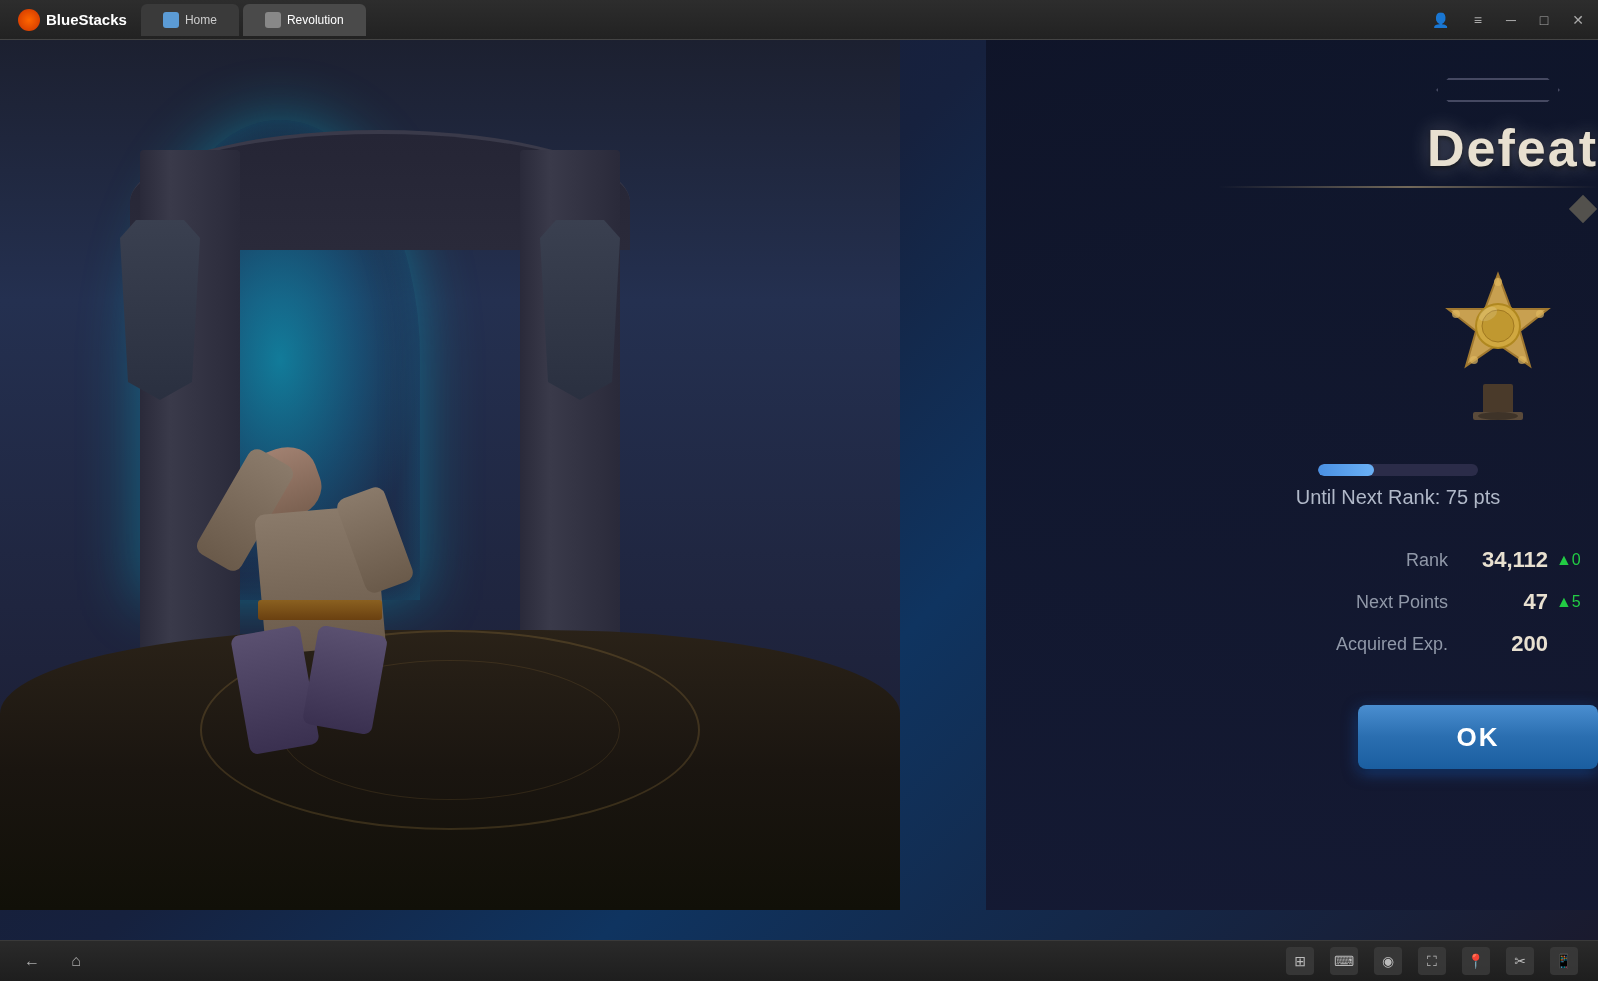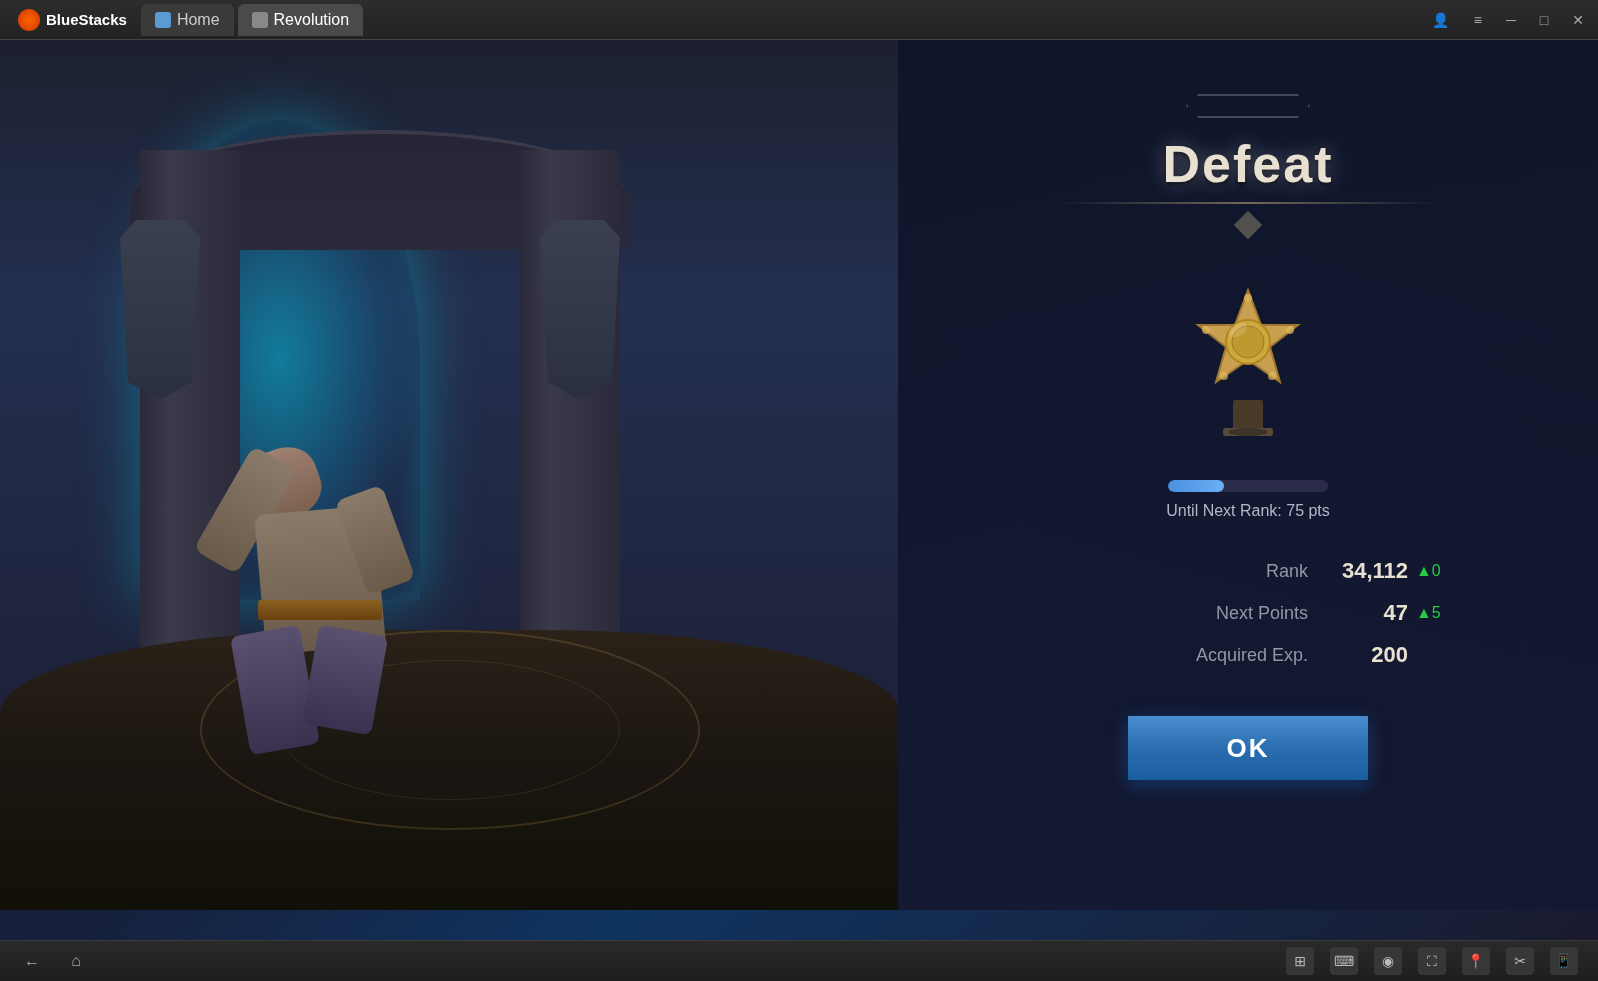--- a/index.html
+++ b/index.html
@@ -37,25 +37,25 @@
     }
     .titlebar-brand {
       color: #fff;
       font-size: 15px;
       font-weight: 600;
     }
     .tab {
       display: flex;
       align-items: center;
       gap: 6px;
-      padding: 6px 14px;
+      padding: 6px 22px;
       background: #3a3a3a;
       border-radius: 6px 6px 0 0;
       cursor: pointer;
-      font-size: 16px;
+      font-size: 12px;
       color: #ccc;
       margin-left: 4px;
       height: 32px;
     }
     .tab.active {
       background: #4a4a4a;
       color: #fff;
     }
     .tab-icon-home {
       width: 16px;
@@ -311,27 +311,27 @@
       height: 20px;
       background: linear-gradient(180deg, #8a6020 0%, #6a4010 100%);
       border-radius: 3px;
     }
 
     
     .defeat-panel {
       position: absolute;
       top: 0;
       right: 0;
-      width: 700px;
+      width: 612px;
       height: 870px;
       background: linear-gradient(180deg, rgba(15,20,40,0.95) 0%, rgba(20,25,50,0.97) 100%);
       display: flex;
       flex-direction: column;
-      align-items: center;
-      padding-top: 44px;
+      align-items: flex-end;
+      padding-top: 28px;
     }
 
     
     .ornament-top {
       width: 200px;
       height: 40px;
       position: relative;
       margin-bottom: 10px;
     }
     .ornament-top::before {
@@ -418,21 +418,21 @@
     }
 
     .progress-bar-fill {
       height: 100%;
       background: linear-gradient(90deg, #4a90e2, #6ab0f5);
       border-radius: 6px;
     }
 
     .progress-text {
       color: #b0b8c8;
-      font-size: 16px;
+      font-size: 20px;
     }
 
     
     .stats-section {
       width: 420px;
       margin-bottom: 40px;
     }
 
     .stat-row {
       display: flex;
@@ -470,21 +470,21 @@
     .change-neutral {
       color: #22cc44;
     }
 
     
     .ok-btn {
       width: 240px;
       height: 64px;
       background: linear-gradient(180deg, #4a8ed0 0%, #2a6eb0 50%, #1a5ea0 100%);
       border: none;
-      border-radius: 0;
+      border-radius: 8px;
       color: #fff;
       font-size: 26px;
       font-weight: 700;
       cursor: pointer;
       letter-spacing: 2px;
       box-shadow: 0 4px 15px rgba(30,100,200,0.5), 0 2px 4px rgba(0,0,0,0.5);
       transition: all 0.2s;
     }
 
     

